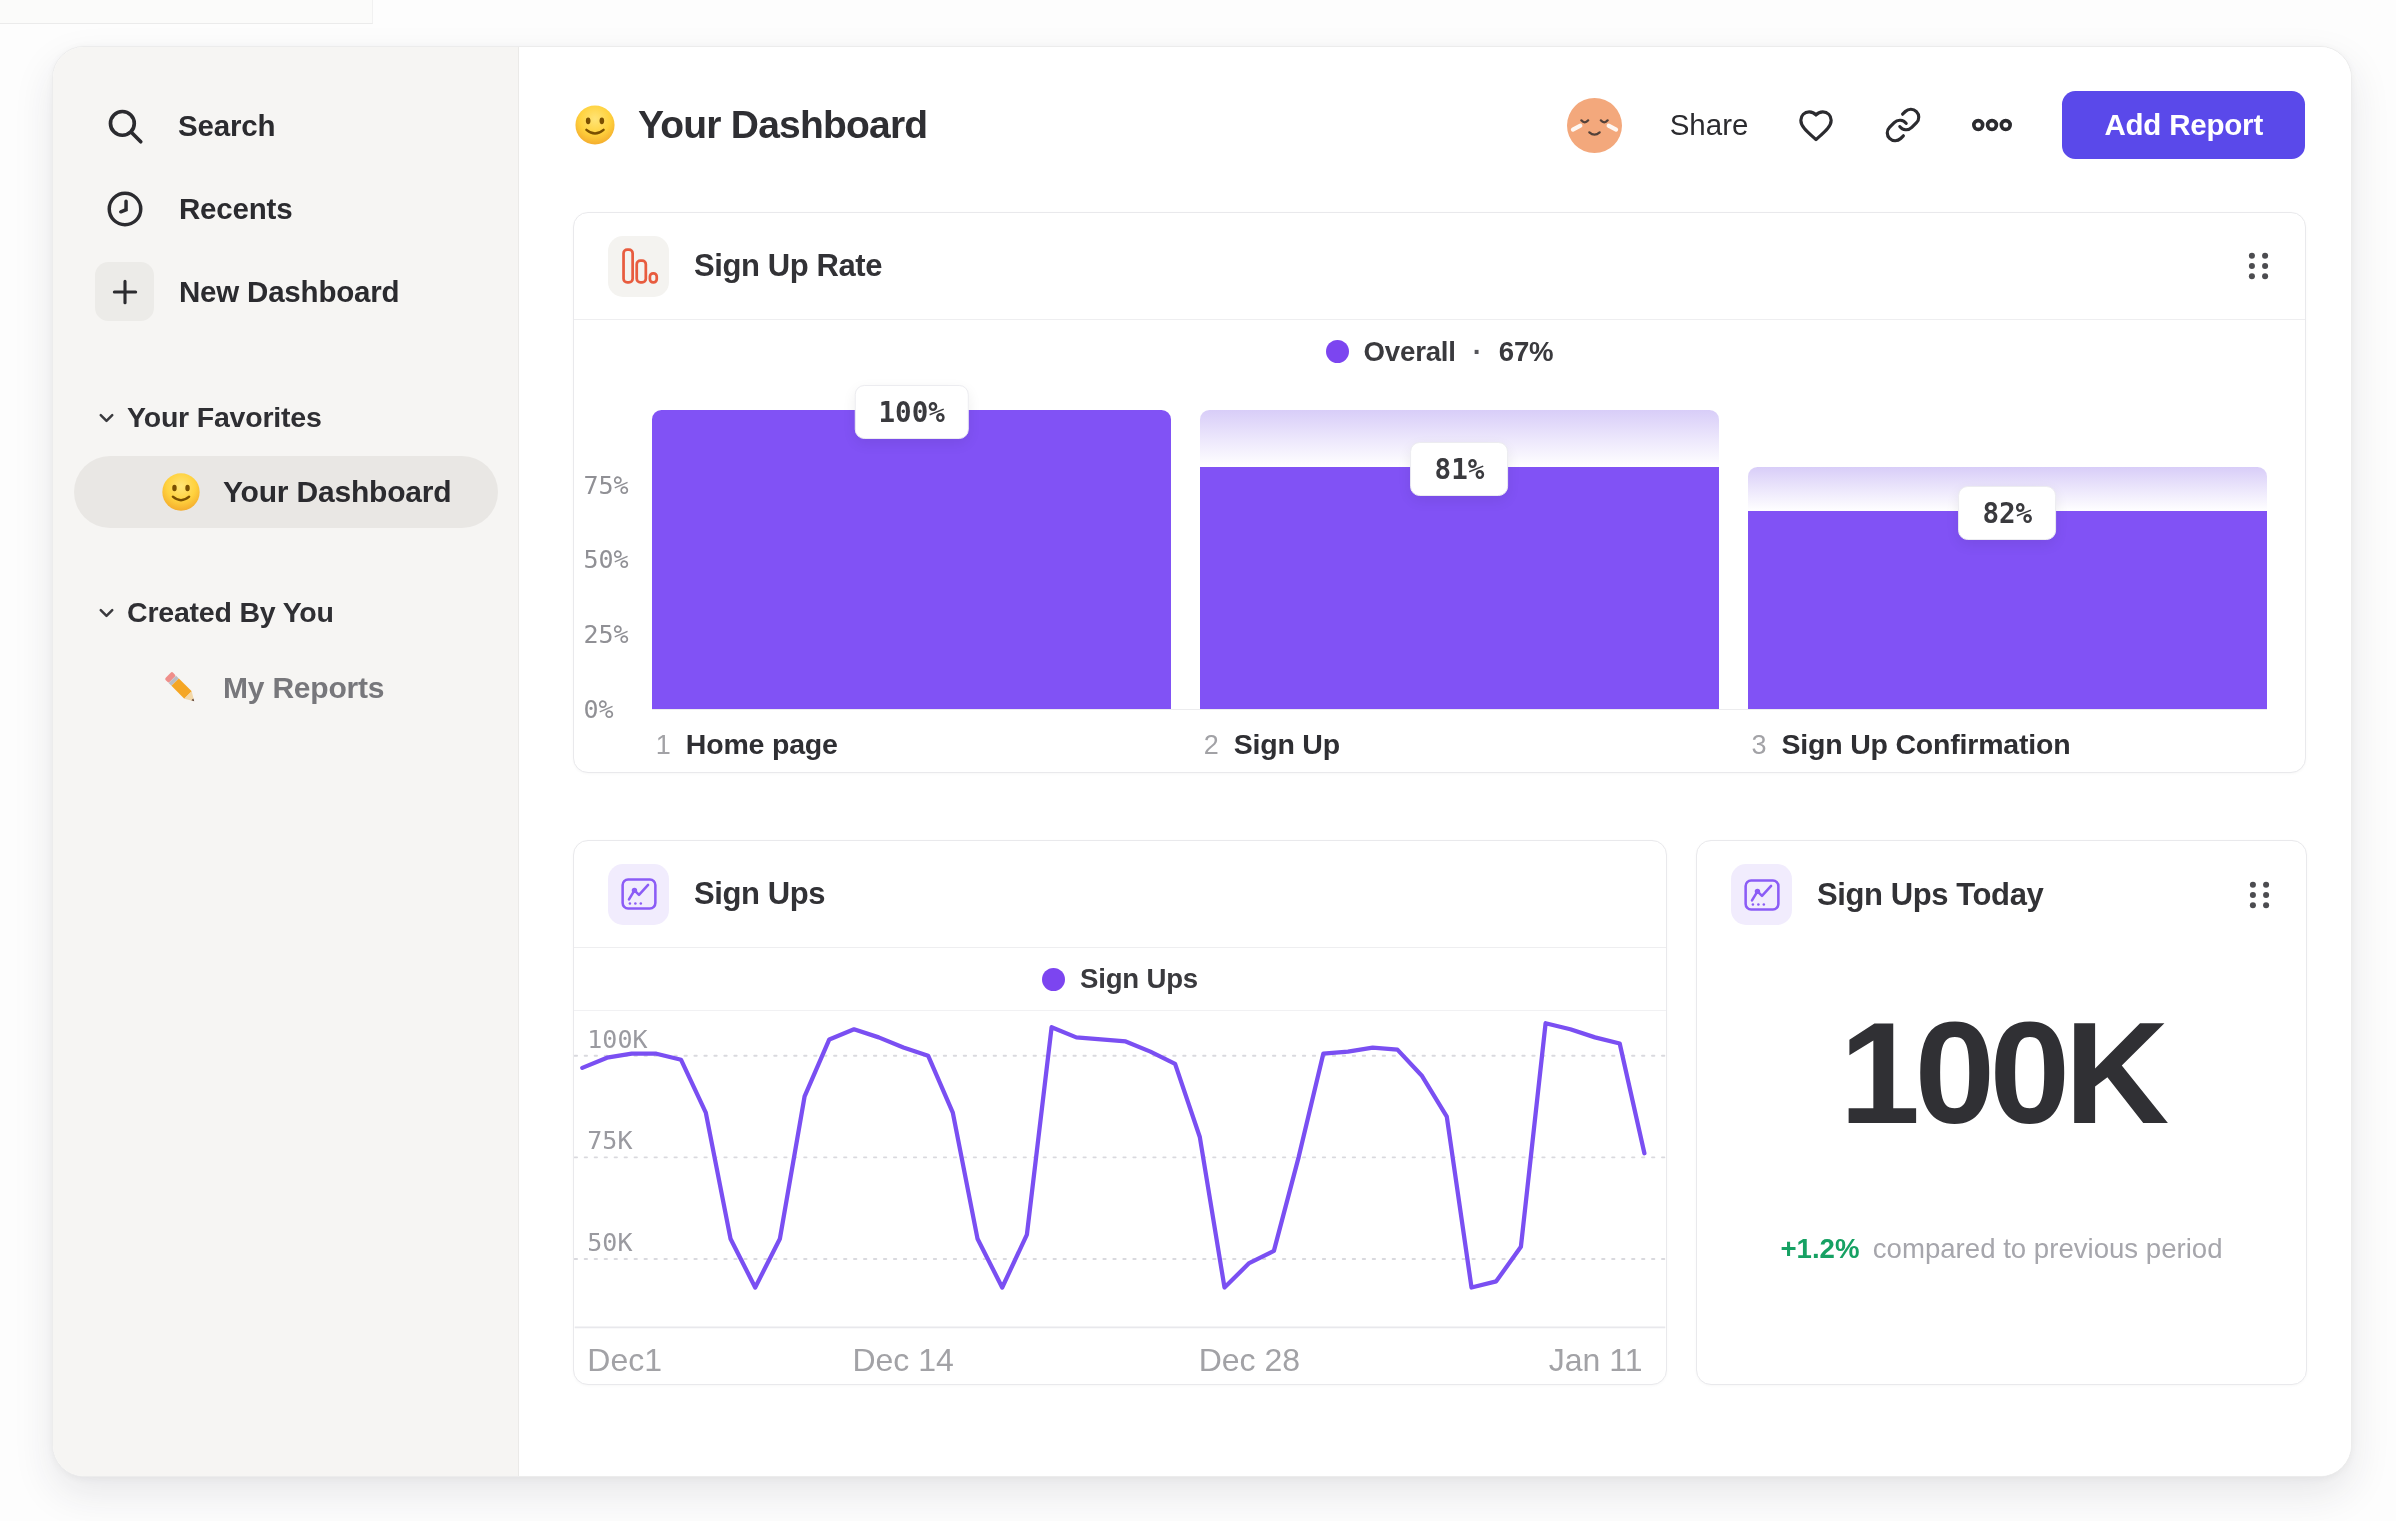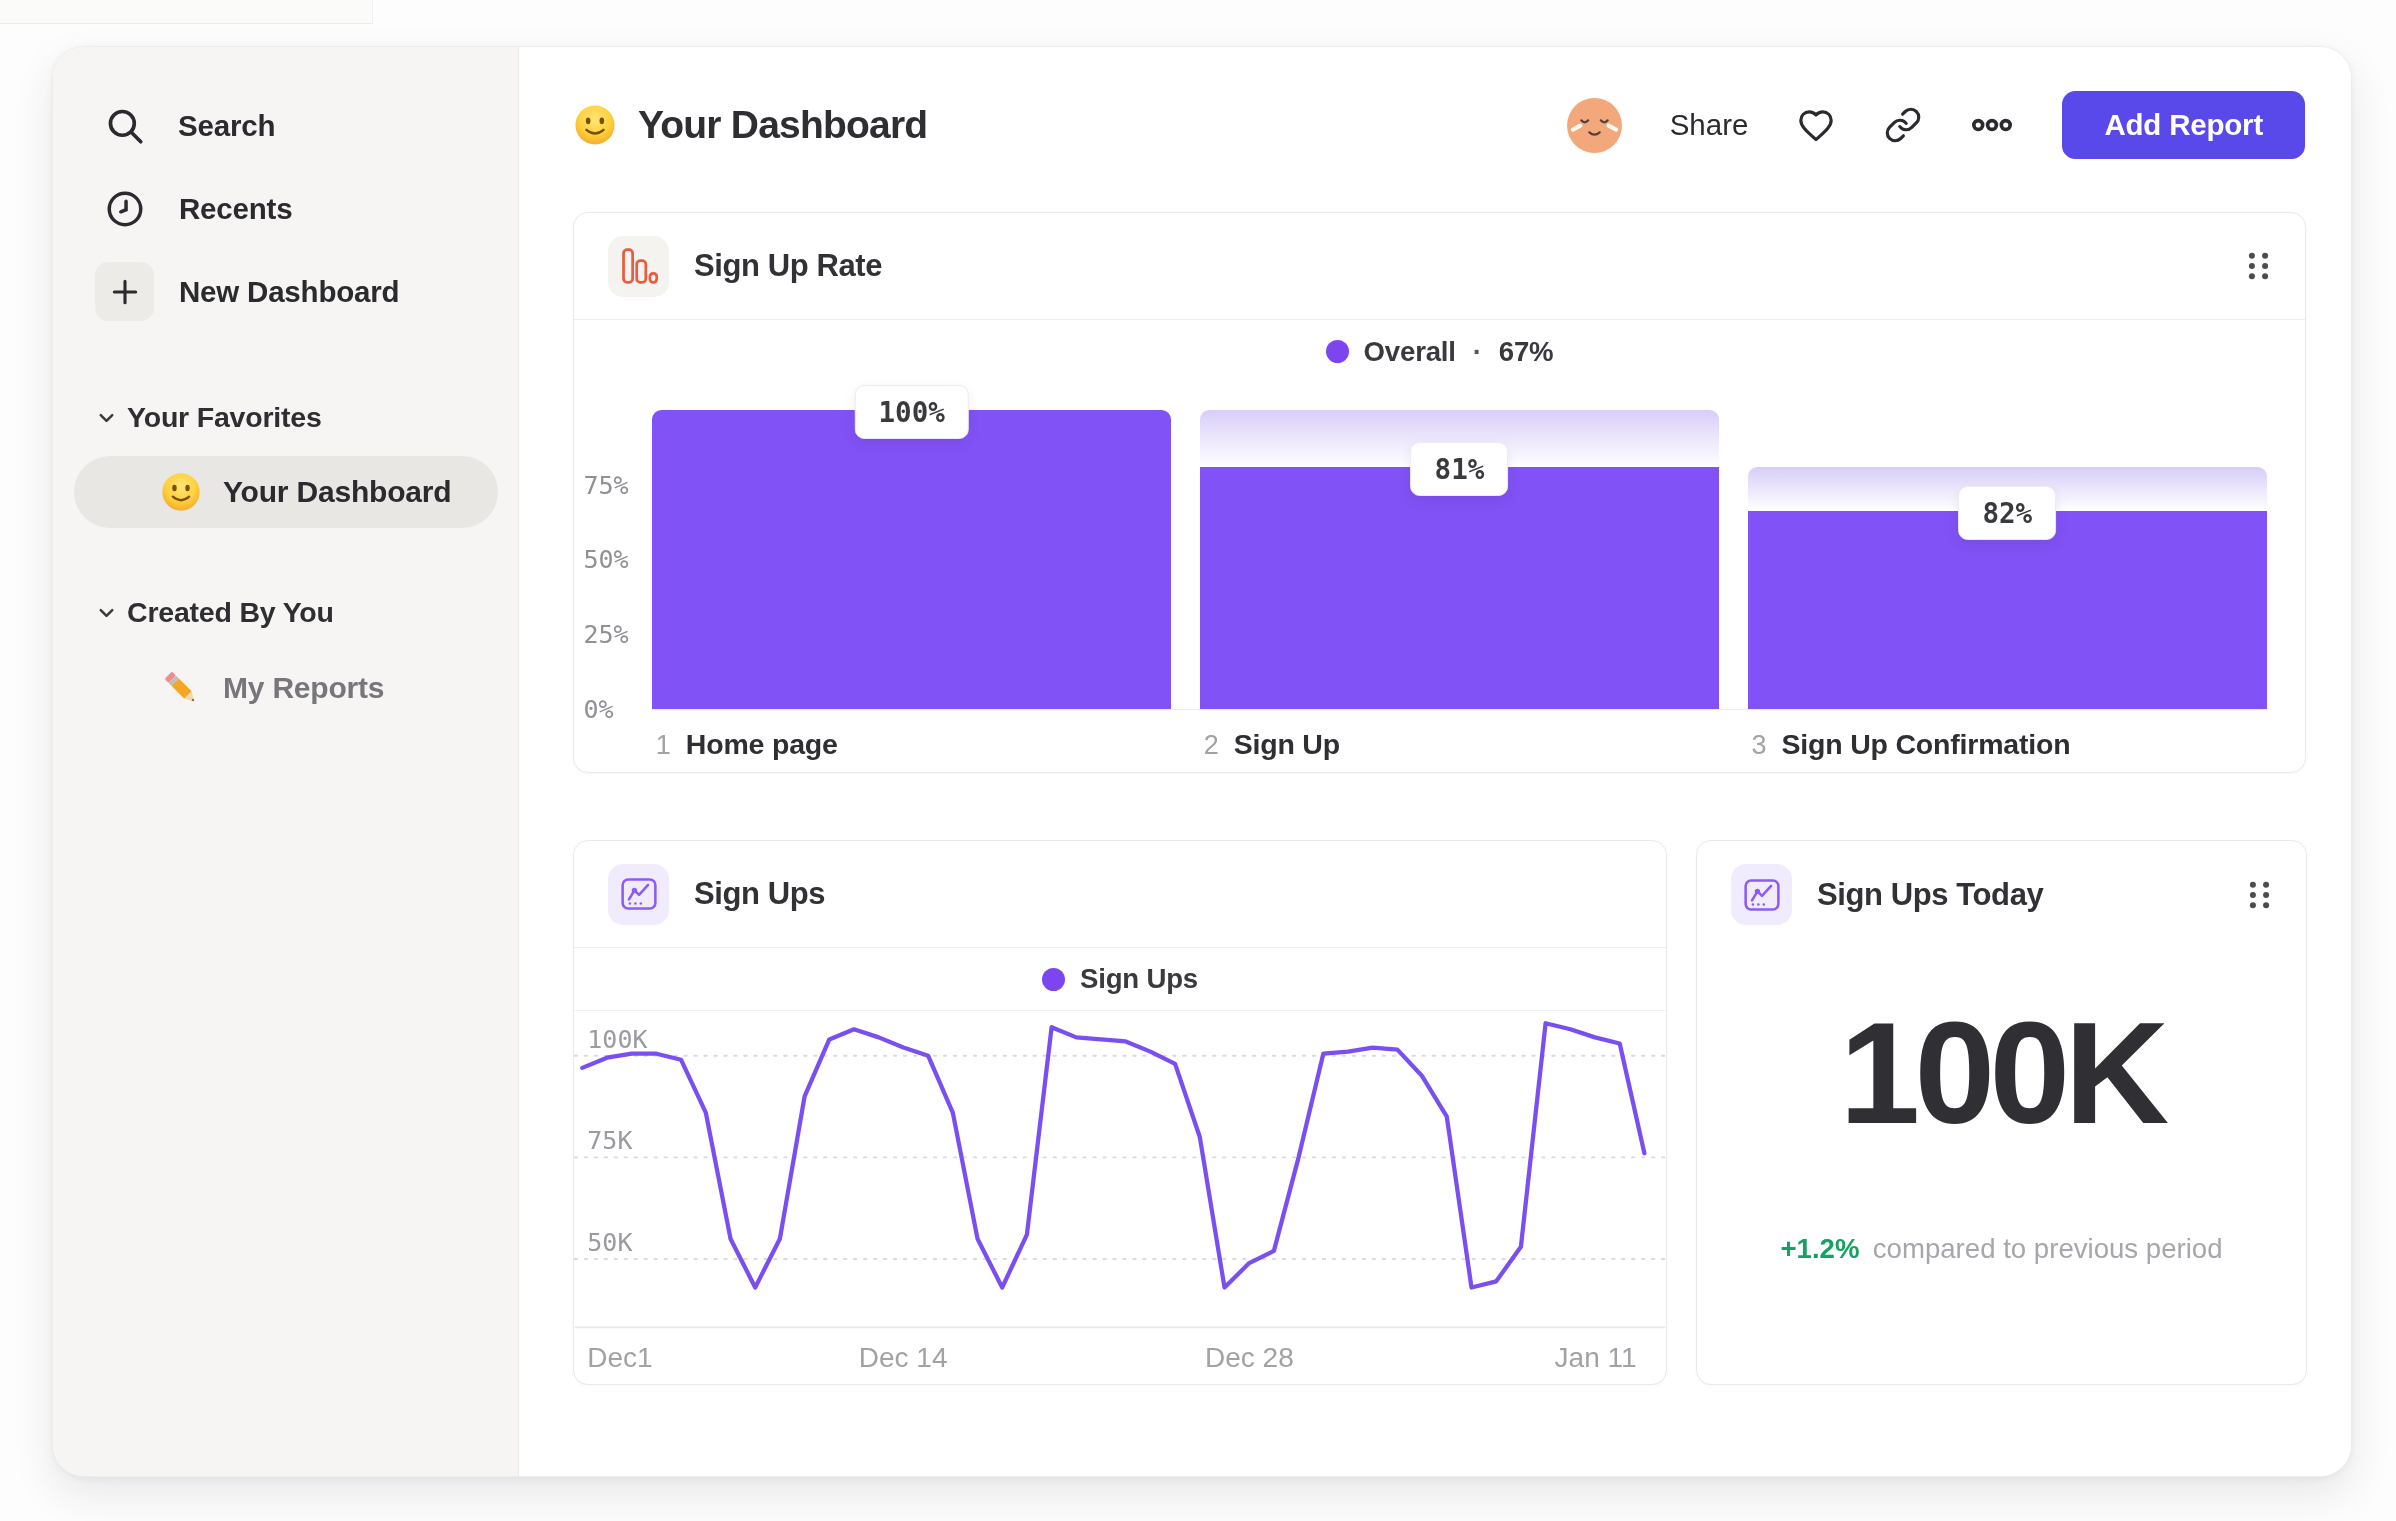--- a/index.html
+++ b/index.html
@@ -70,21 +70,21 @@
   .f-xrow { position:absolute; left:78px; right:38px; bottom:11.4px; display:flex; gap:28.5px; }
   .f-xcell { flex:1; display:flex; align-items:baseline; gap:15px; padding-left:3.8px; }
   .f-xindex { font-size:27px; color:#a2a2a6; font-weight:500; }
   .f-xlabel { font-size:28.5px; font-weight:600; color:#2f2f33; letter-spacing:-0.2px; }
   
   #card-line { left:54px; top:793px; width:1094px; height:545px; }
   .line-area { position:absolute; left:0; right:0; top:171px; height:323px; }
   .line-area svg { display:block; }
   .l-ylabel { position:absolute; left:13.3px; font-family:"DejaVu Sans Mono",monospace; font-size:25px; color:#9a9aa0; z-index:2; }
   .l-dates { position:absolute; left:0; right:0; top:501px; height:34px; }
-  .l-date { position:absolute; font-size:28px; color:#a2a2a6; white-space:nowrap; }
+  .l-date { position:absolute; font-size:32px; color:#a2a2a6; white-space:nowrap; }
   
   #card-metric { left:1177px; top:793px; width:611px; height:545px; }
   .metric-value { position:absolute; top:160px; left:0; right:0; text-align:center; font-size:145px; font-weight:700; letter-spacing:-5.7px; color:#303034; line-height:1; }
   .metric-subtitle { position:absolute; top:328px; left:0; right:0; text-align:center; font-size:29.5px; font-weight:700; color:#2f2f33; }
   .metric-delta-row { position:absolute; top:392px; left:0; right:0; display:flex; justify-content:center; align-items:baseline; gap:13.3px; }
   .delta-pct { font-size:27.6px; font-weight:700; color:#16a163; }
   .delta-note { font-size:27.6px; font-weight:400; color:#a6a6ac; }
   .hidden-defs { position:absolute; width:0; height:0; overflow:hidden; }
 </style>
 </head>

